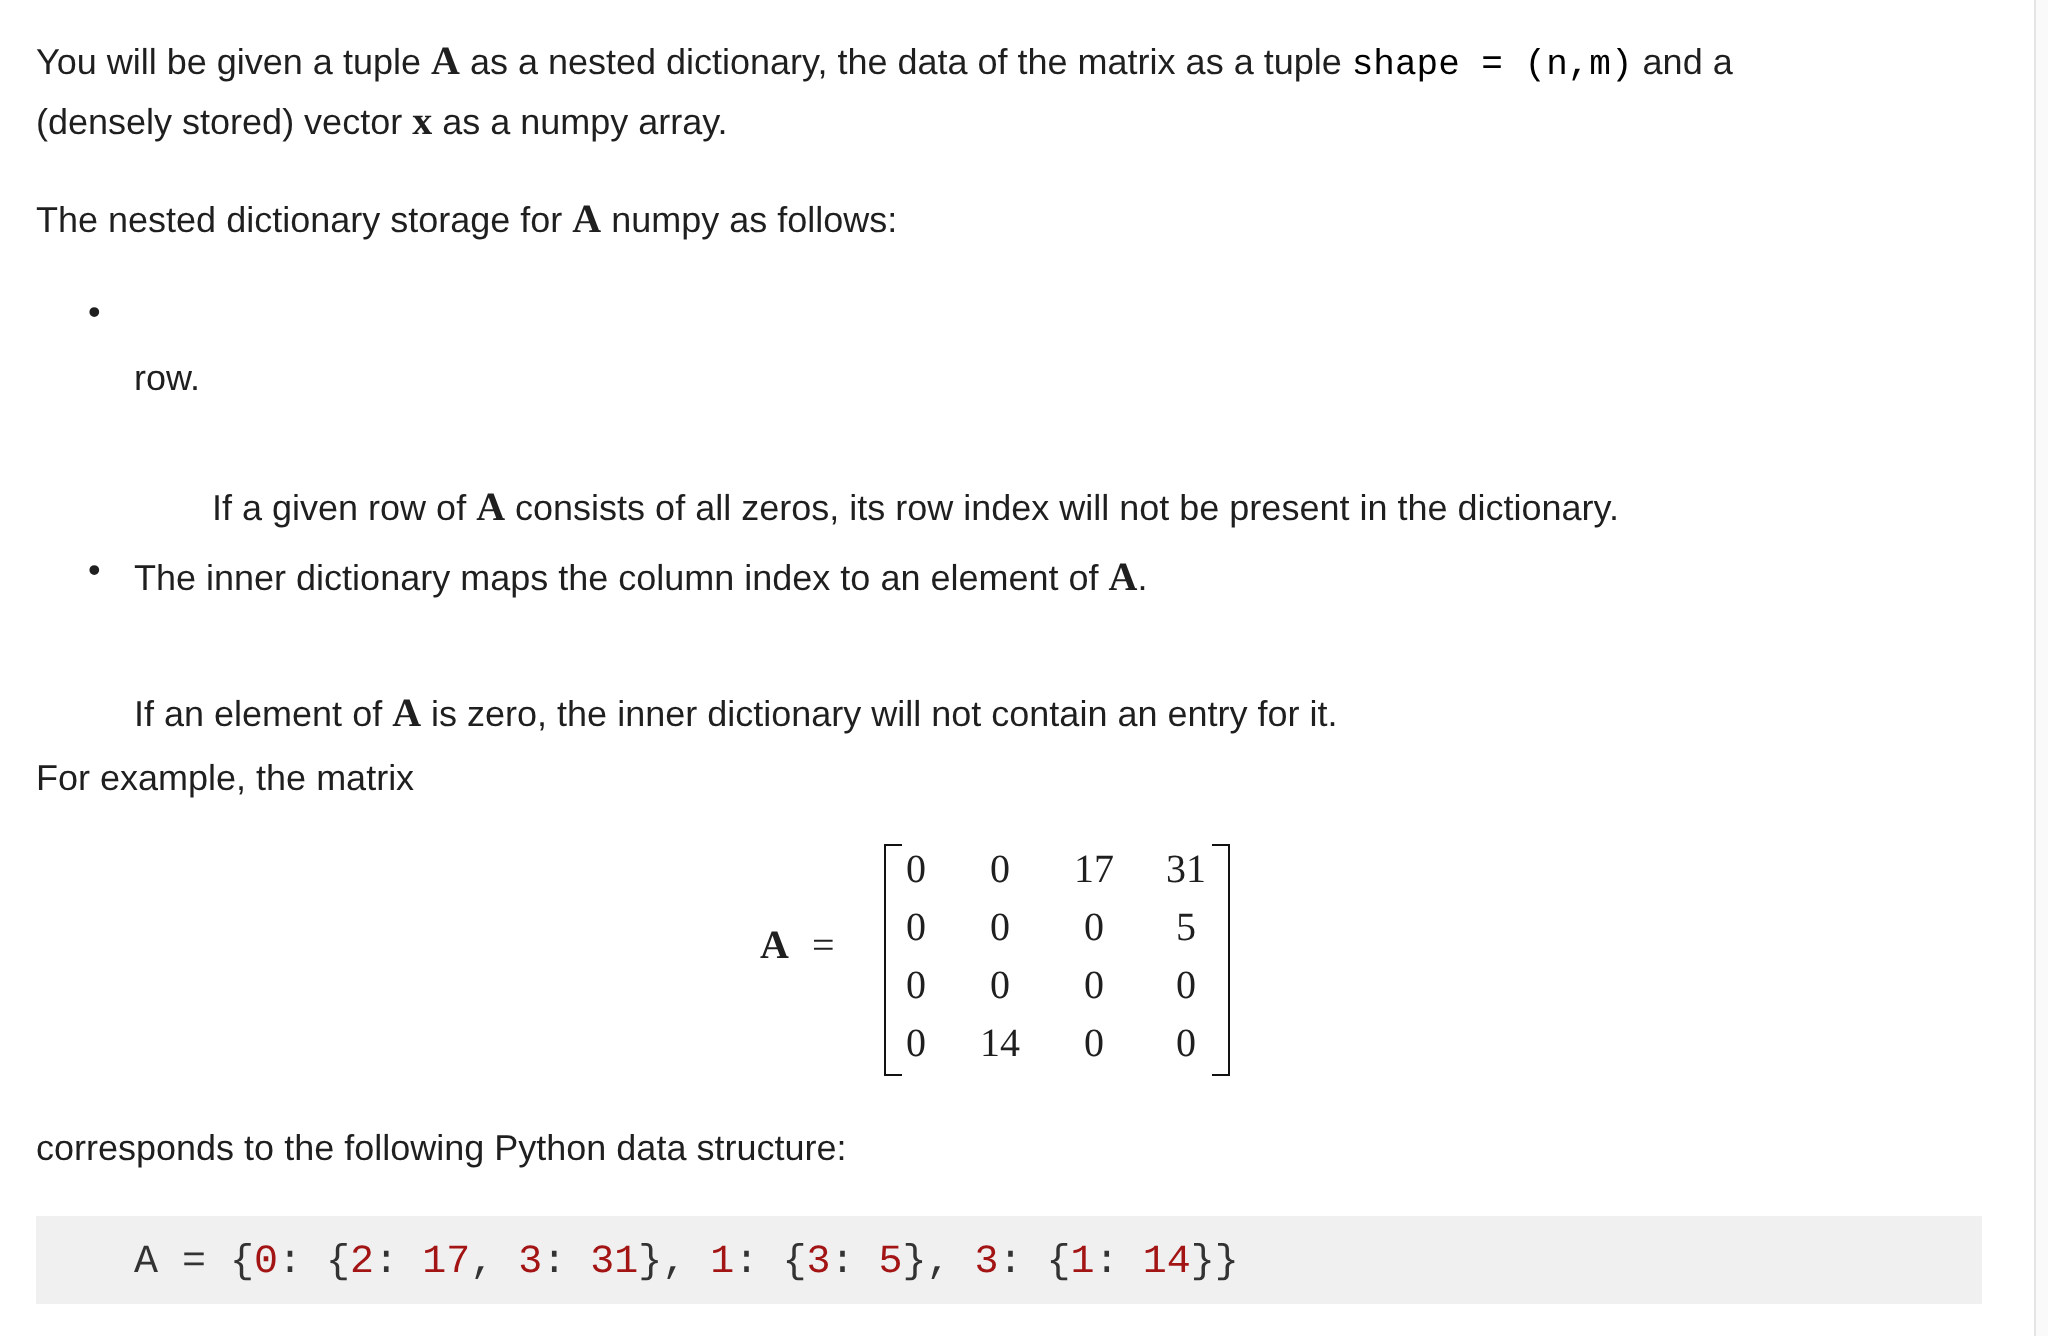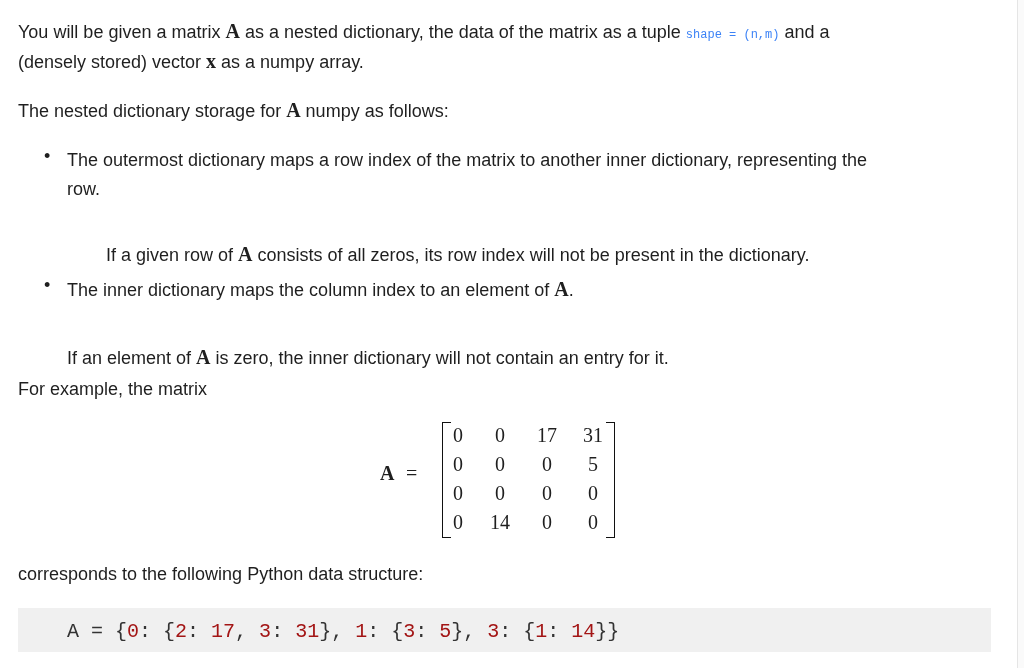--- a/index.html
+++ b/index.html
@@ -1,46 +1,46 @@
 <!DOCTYPE html>
 <html><head>
 <meta charset="utf-8">
 <style>
   html, body { margin:0; padding:0; background:#fff; }
   body { width:1024px; height:668px; overflow:hidden; position:relative;
          font-family:"Liberation Sans", sans-serif; color:#1f1f1f; font-size:18px; }
   .rightbar { position:absolute; right:0; top:0; width:6px; height:668px; border-left:1px solid #e5e5e5; background:#fafafa; }
   .p { position:absolute; left:18px; line-height:29px; margin:0; }
   .math { font-family:"Liberation Serif", serif; font-weight:bold; font-size:20px; }
-  .code-inline { font-family:"Liberation Mono", monospace; color:#3b82f6; font-size:12px; }
+  .code-inline { font-family:"Liberation Mono", monospace; color:#000000; font-size:18px; }
   .bullet { position:absolute; left:44px; font-size:18px; }
   .btext { position:absolute; left:67px; line-height:29px; margin:0; width:930px; }
   .matrix { position:absolute; left:380px; top:420px; font-family:"Liberation Serif", serif; font-size:20px; }
   .mlabel { position:absolute; left:0; top:42px; font-weight:bold; }
   .meq { position:absolute; left:26px; top:42px; }
   .bl, .br { position:absolute; top:2px; width:8px; height:114px; border:1.5px solid #111; }
   .bl { left:62px; border-right:none; }
   .br { left:226px; border-left:none; }
   .cell { position:absolute; width:40px; text-align:center; }
   .codeblock { position:absolute; left:18px; top:608px; width:973px; height:44px; background:#f0f0f0; }
   .codetext { position:absolute; left:49px; top:12px; font-family:"Liberation Mono", monospace; font-size:20px; color:#333; white-space:pre; }
   .num { color:#a31515; }
 </style>
 </head>
 <body>
 
 <div class="rightbar"></div>
 
-<p class="p" style="top:17px;"><span>You will be given a matrix </span><span class="math">A</span><span> as a nested dictionary, the data of the matrix as a tuple </span><span class="code-inline">shape = (n,m)</span><span> and a</span></p>
+<p class="p" style="top:17px;"><span>You will be given a tuple </span><span class="math">A</span><span> as a nested dictionary, the data of the matrix as a tuple </span><span class="code-inline">shape = (n,m)</span><span> and a</span></p>
 <p class="p" style="top:47px;text-align:right;"><span>(densely stored) vector </span><span class="math">x</span><span> as a numpy array.</span></p>
 
 <p class="p" style="top:96px;"><span>The nested dictionary storage for </span><span class="math">A</span><span> numpy as follows:</span></p>
 
 <span class="bullet" style="top:146px;">•</span>
-<p class="btext" style="top:146px;"><span>The outermost dictionary maps a row index of the matrix to another inner dictionary, representing the</span><br><span>row.</span></p>
+<p class="btext" style="top:146px;"><br><span>row.</span></p>
 <p class="btext" style="top:240px;margin-left:39px;"><span>If a given row of </span><span class="math">A</span><span> consists of all zeros, its row index will not be present in the dictionary.</span></p>
 
 <span class="bullet" style="top:275px;">•</span>
 <p class="btext" style="top:275px;"><span>The inner dictionary maps the column index to an element of </span><span class="math">A</span><span>.</span></p>
 <p class="btext" style="top:343px;"><span>If an element of </span><span class="math">A</span><span> is zero, the inner dictionary will not contain an entry for it.</span></p>
 
 <p class="p" style="top:375px;">For example, the matrix</p>
 
 <div class="matrix">
   <span class="mlabel">A</span>

